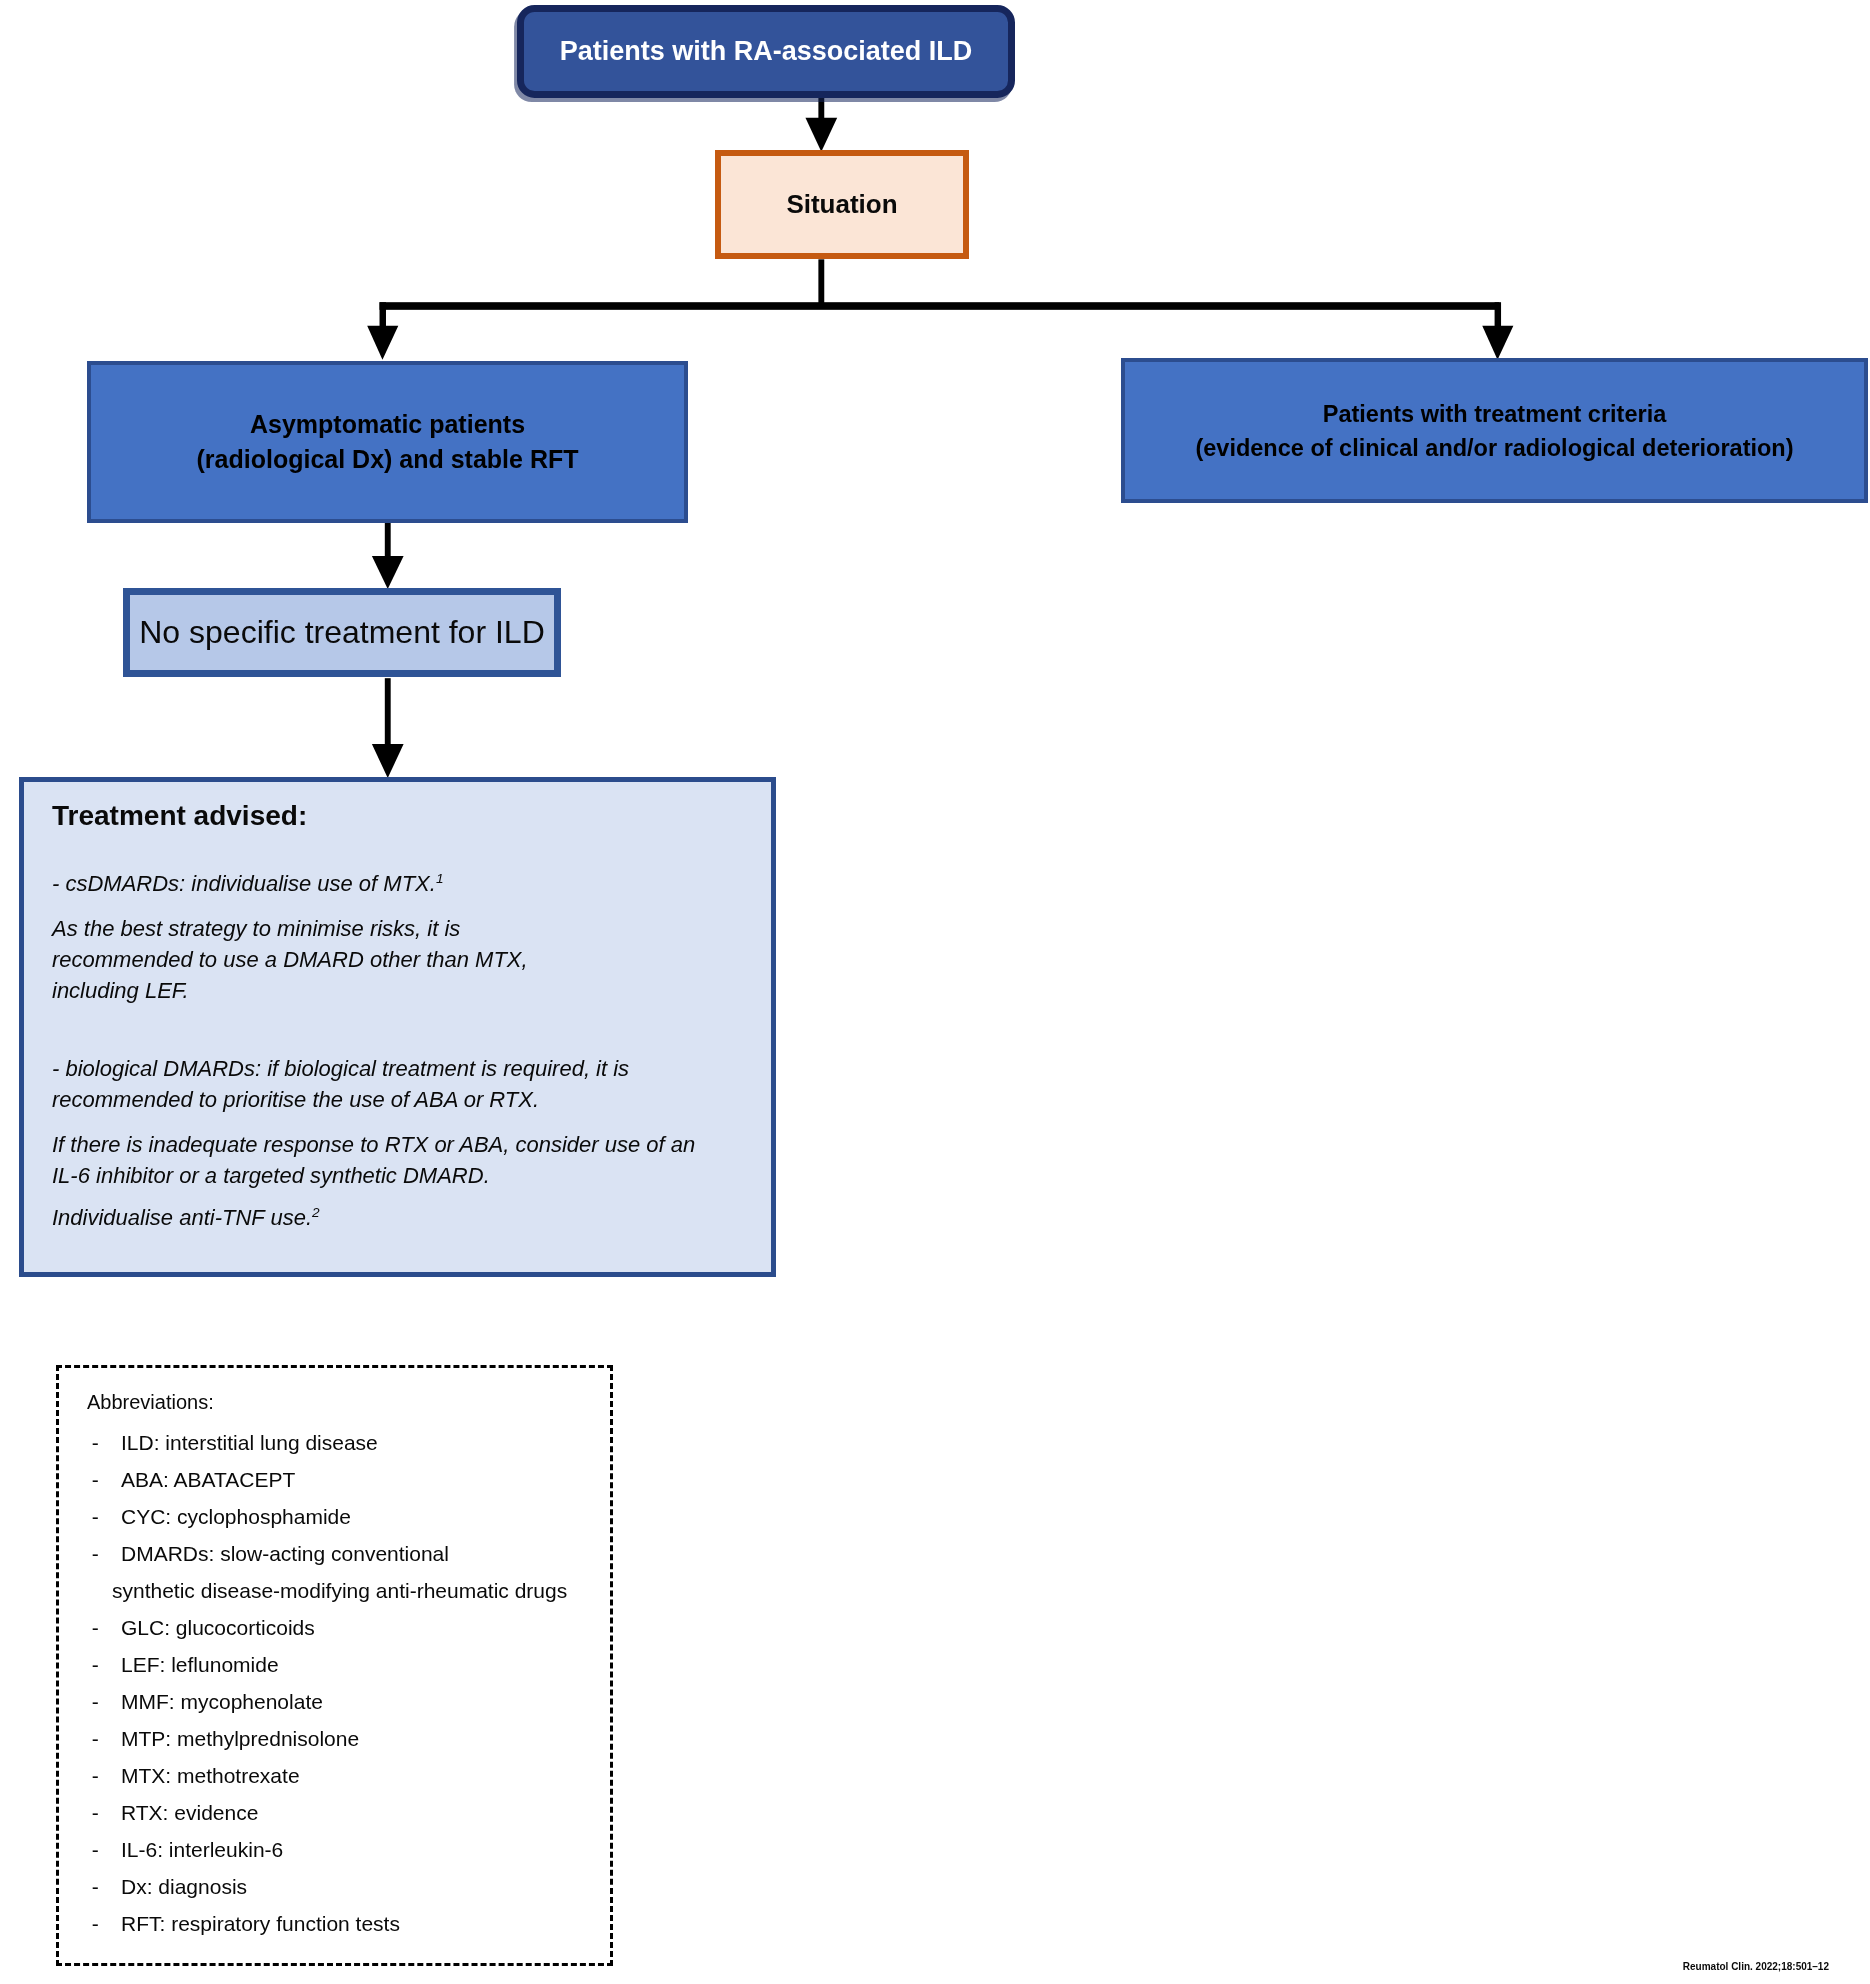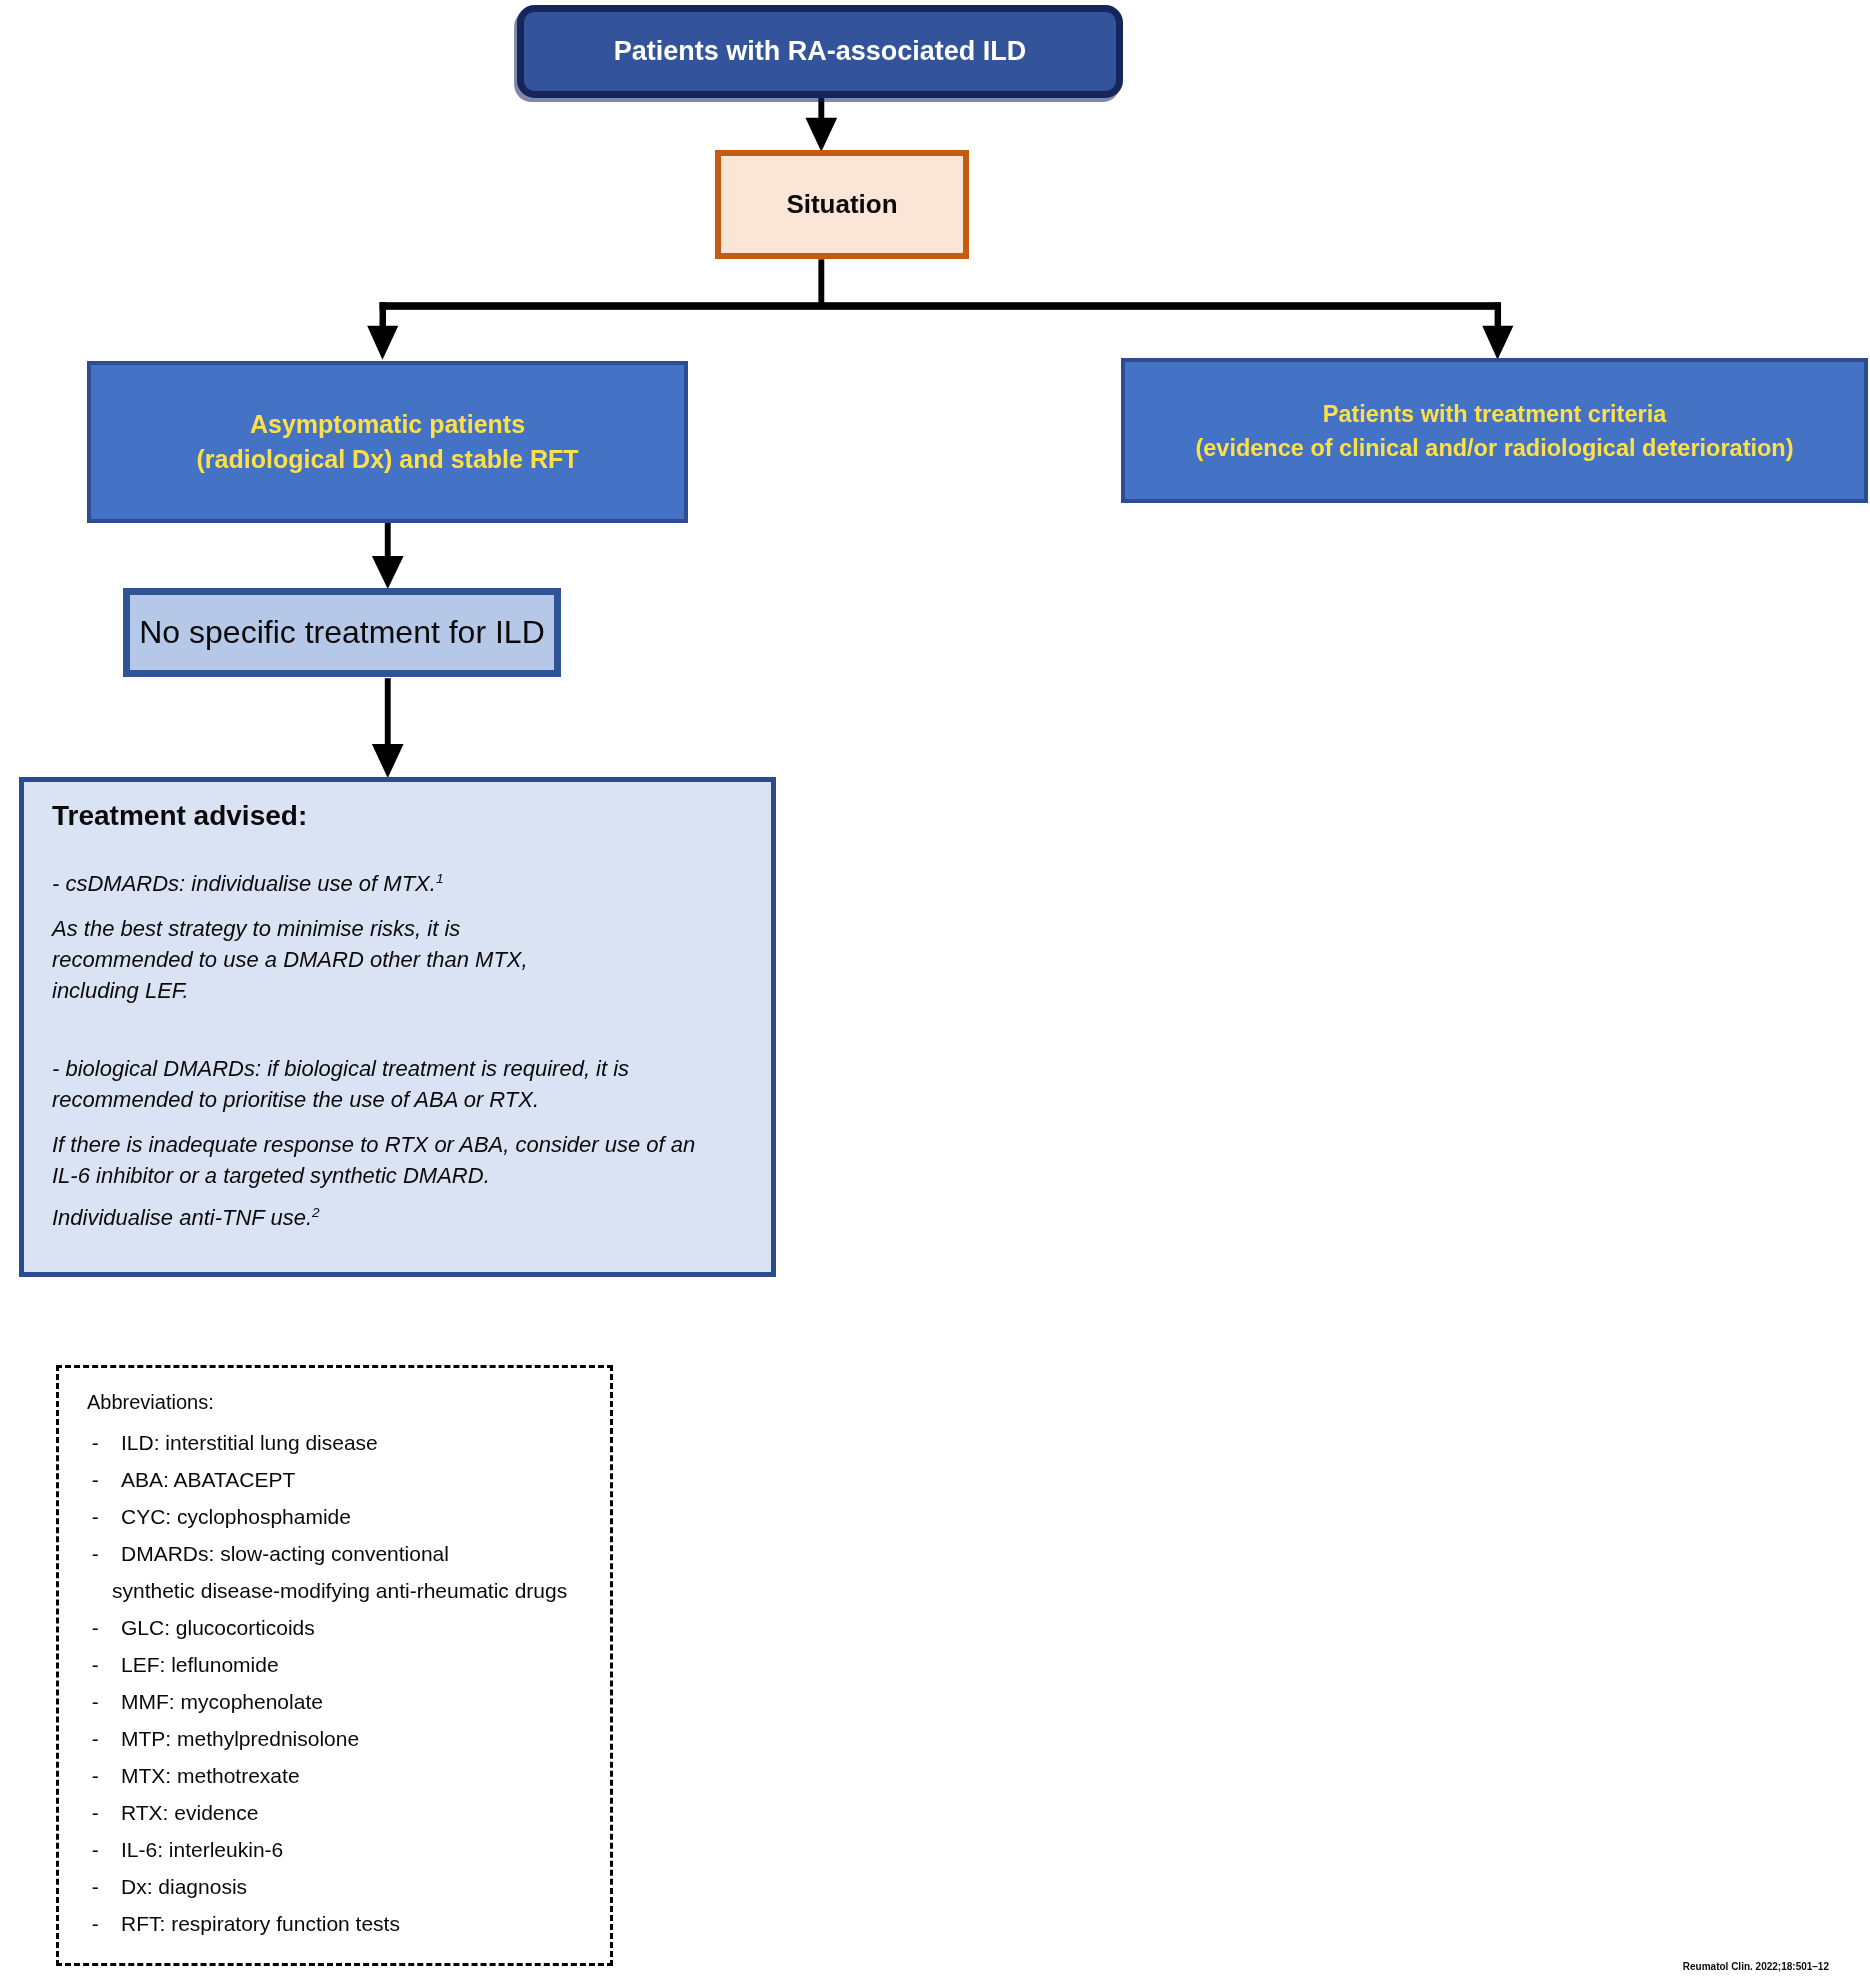--- a/index.html
+++ b/index.html
@@ -29,21 +29,21 @@
     align-items: center;
     justify-content: center;
     text-align: center;
     box-sizing: border-box;
   }
   .node .line { white-space: nowrap; }
 
   
   #node-root {
     left: 517px; top: 4.7px;
-    width: 606px; height: 93px;
+    width: 498px; height: 93px;
     background: #33539A;
     border: 7px solid #16265C;
     border-radius: 17.6px;
     box-shadow: -2.9px 4.1px 0 rgba(22, 38, 92, 0.55);
     color: #ffffff;
     font-weight: bold;
     font-size: 27px;
   }
 
   
@@ -54,21 +54,21 @@
     border: 6.5px solid #C55A11;
     color: #0a0a0a;
     font-weight: bold;
     font-size: 26px;
   }
 
   
   .branch {
     background: #4472C4;
     border: 4.7px solid #2C4D8F;
-    color: #fde047;
+    color: #000000;
     font-weight: bold;
   }
   #node-asymptomatic {
     left: 87px; top: 361px;
     width: 601px; height: 162px;
     font-size: 25px;
     line-height: 35px;
   }
   #node-criteria {
     left: 1121px; top: 358px;

